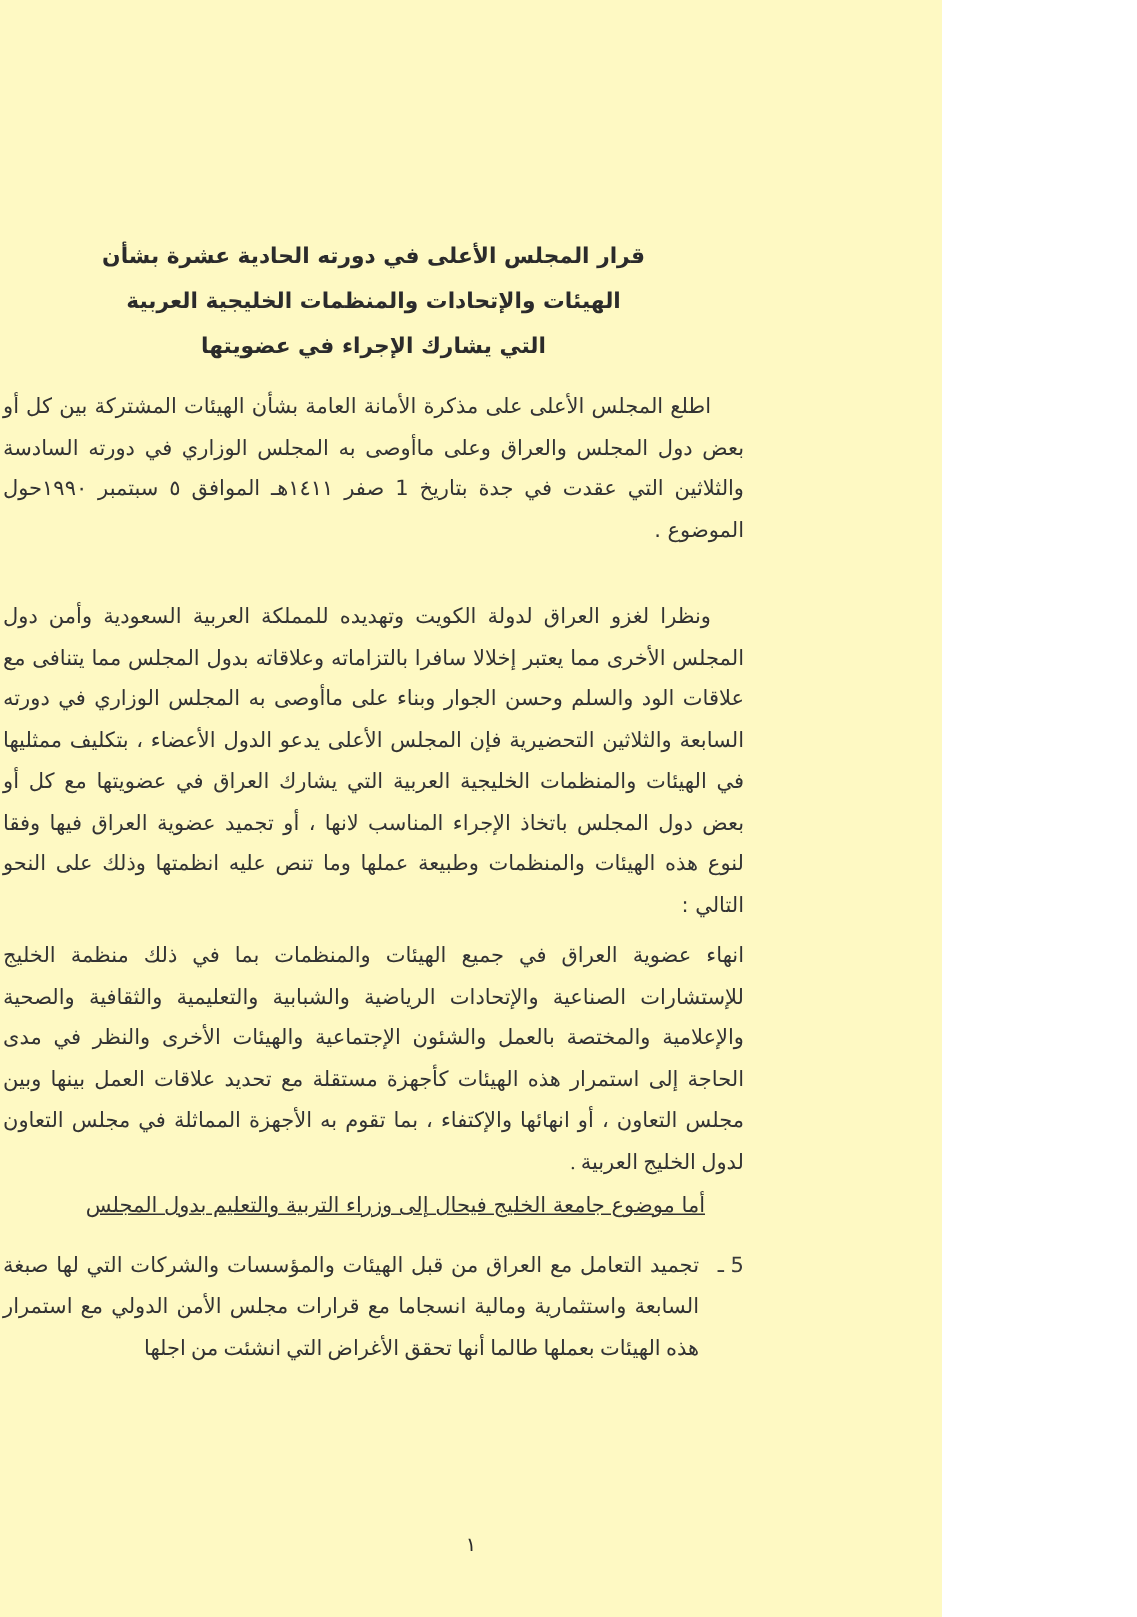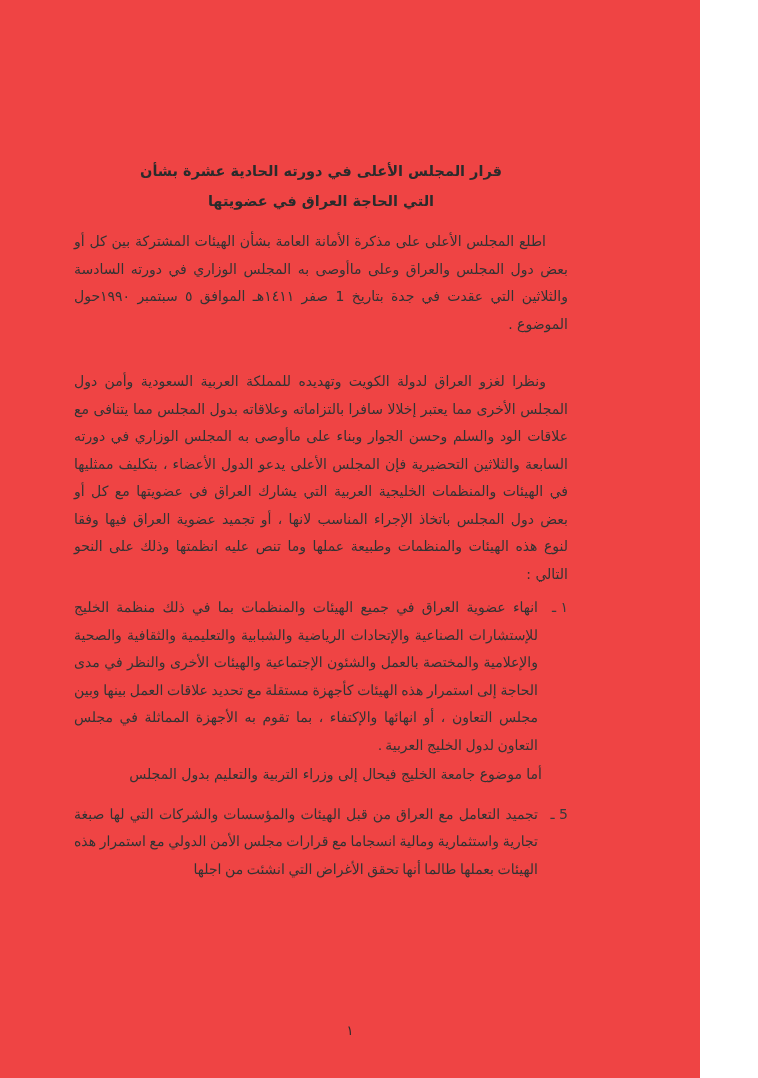--- a/index.html
+++ b/index.html
@@ -2,23 +2,23 @@
 <html lang="ar"><head>
 <meta charset="utf-8">
 <style>
   html, body {
     margin: 0;
     padding: 0;
     background: #ffffff;
   }
   .page {
     position: relative;
-    width: 700px;
+    width: 628px;
     height: 1078px;
-    background: #ef4444;
+    background: #fef9c3;
     overflow: hidden;
     font-family: "DejaVu Sans", sans-serif;
     color: #333333;
   }
   .content {
     position: absolute;
     top: 156px;
     right: 132px;
     width: 494px;
     direction: rtl;
@@ -52,55 +52,56 @@
     color: #3a3a3a;
   }
   .item-text {
     flex: 1;
     text-align: justify;
     font-family: Liberation Serif, serif;
   }
   .sub-para {
     margin: 0 0 12px 0;
     padding-right: 26px;
+    text-decoration: underline;
   }
   .page-number {
     position: absolute;
     bottom: 40px;
     left: 0;
     right: 0;
     text-align: center;
     font-size: 13px;
     color: #2b2b2b;
     direction: rtl;
   }
 </style>
 </head>
 <body>
 
 <div class="page">
   <div class="content">
 
     <div class="doc-title">
       <div class="title-line">قرار المجلس الأعلى في دورته الحادية عشرة بشأن</div>
-      <div class="title-line">التي الحاجة العراق في عضويتها</div>
+      <div class="title-line">الهيئات والإتحادات والمنظمات  الخليجية العربية</div>
+      <div class="title-line">التي يشارك الإجراء في عضويتها</div>
     </div>
 
     <p class="para">اطلع المجلس  الأعلى على مذكرة الأمانة العامة بشأن الهيئات المشتركة بين كل أو بعض دول المجلس والعراق وعلى ماأوصى به المجلس الوزاري في دورته السادسة والثلاثين التي عقدت في جدة بتاريخ 1 صفر ١٤١١هـ الموافق ٥ سبتمبر ١٩٩٠حول الموضوع .</p>
 
     <p class="para second">ونظرا لغزو العراق لدولة الكويت وتهديده للمملكة العربية السعودية وأمن دول المجلس الأخرى مما يعتبر إخلالا سافرا بالتزاماته وعلاقاته بدول المجلس مما يتنافى  مع علاقات الود والسلم وحسن الجوار وبناء على ماأوصى به المجلس الوزاري في دورته السابعة والثلاثين التحضيرية فإن المجلس الأعلى يدعو الدول الأعضاء ، بتكليف ممثليها في الهيئات والمنظمات الخليجية العربية التي يشارك العراق في عضويتها مع كل أو بعض دول المجلس باتخاذ الإجراء المناسب لانها ، أو تجميد عضوية العراق فيها وفقا لنوع هذه الهيئات والمنظمات وطبيعة عملها وما تنص عليه انظمتها وذلك على النحو التالي :</p>
 
     <div class="list-item">
-      <span class="item-marker">١ ـ</span>
       <span class="item-text">انهاء عضوية العراق في جميع الهيئات والمنظمات بما في ذلك منظمة الخليج للإستشارات الصناعية والإتحادات الرياضية والشبابية والتعليمية والثقافية والصحية والإعلامية والمختصة بالعمل والشئون الإجتماعية والهيئات الأخرى والنظر في مدى الحاجة إلى استمرار هذه الهيئات كأجهزة مستقلة مع تحديد علاقات العمل بينها وبين مجلس التعاون ، أو انهائها والإكتفاء ، بما تقوم به الأجهزة المماثلة في مجلس التعاون لدول الخليج العربية .</span>
     </div>
 
     <p class="sub-para">أما موضوع جامعة الخليج فيحال إلى وزراء التربية والتعليم بدول المجلس</p>
 
     <div class="list-item">
       <span class="item-marker">5 ـ</span>
-      <span class="item-text">تجميد التعامل مع العراق من قبل الهيئات والمؤسسات والشركات التي لها صبغة تجارية واستثمارية ومالية انسجاما مع قرارات مجلس الأمن الدولي مع استمرار هذه الهيئات بعملها طالما أنها تحقق الأغراض التي انشئت من اجلها</span>
+      <span class="item-text">تجميد التعامل مع العراق من قبل الهيئات والمؤسسات والشركات التي لها صبغة السابعة واستثمارية ومالية انسجاما مع قرارات مجلس الأمن الدولي مع استمرار هذه الهيئات بعملها طالما أنها تحقق الأغراض التي انشئت من اجلها</span>
     </div>
 
   </div>
 
   <div class="page-number">١</div>
 </div>
 
 </body></html>

